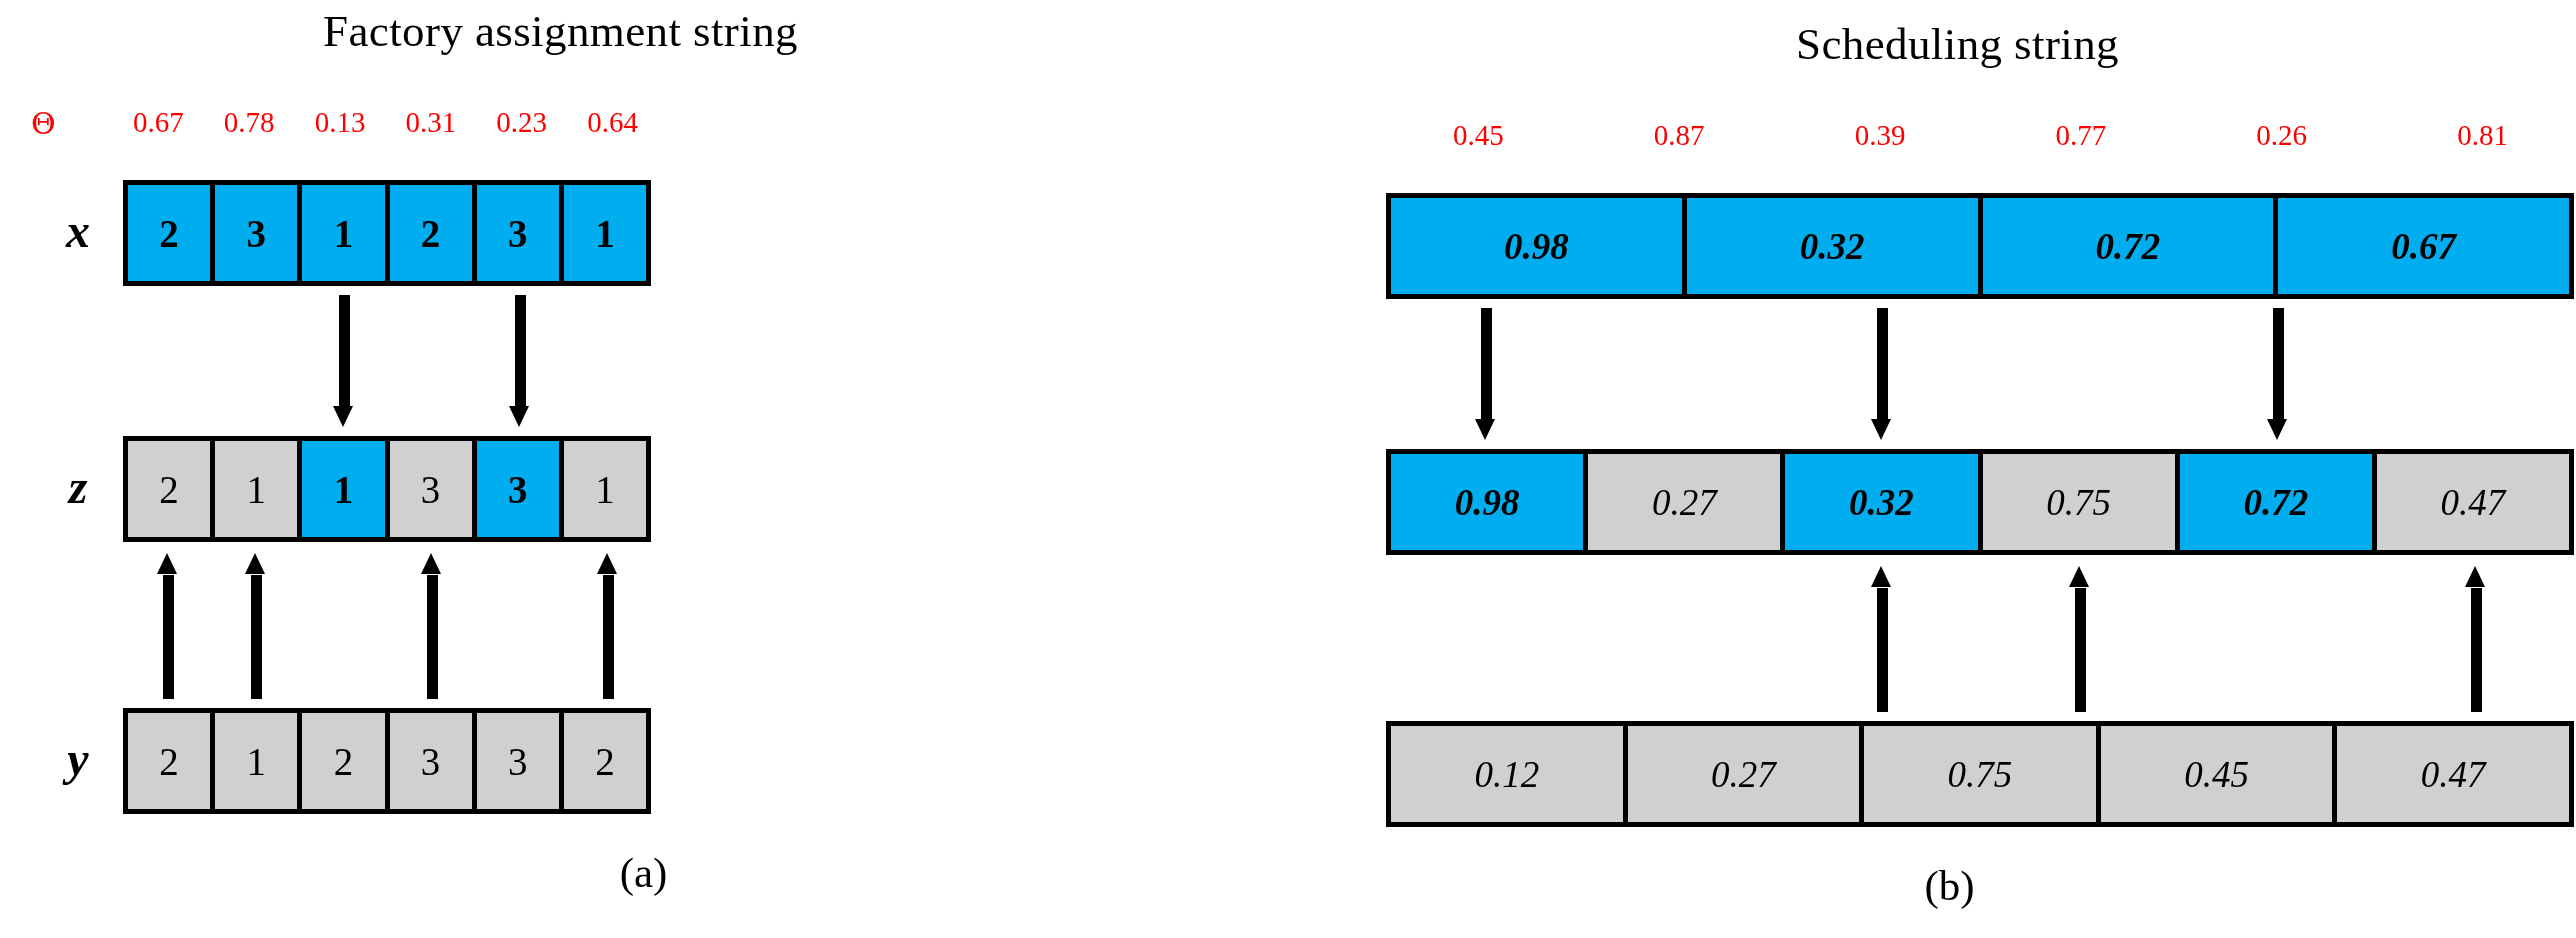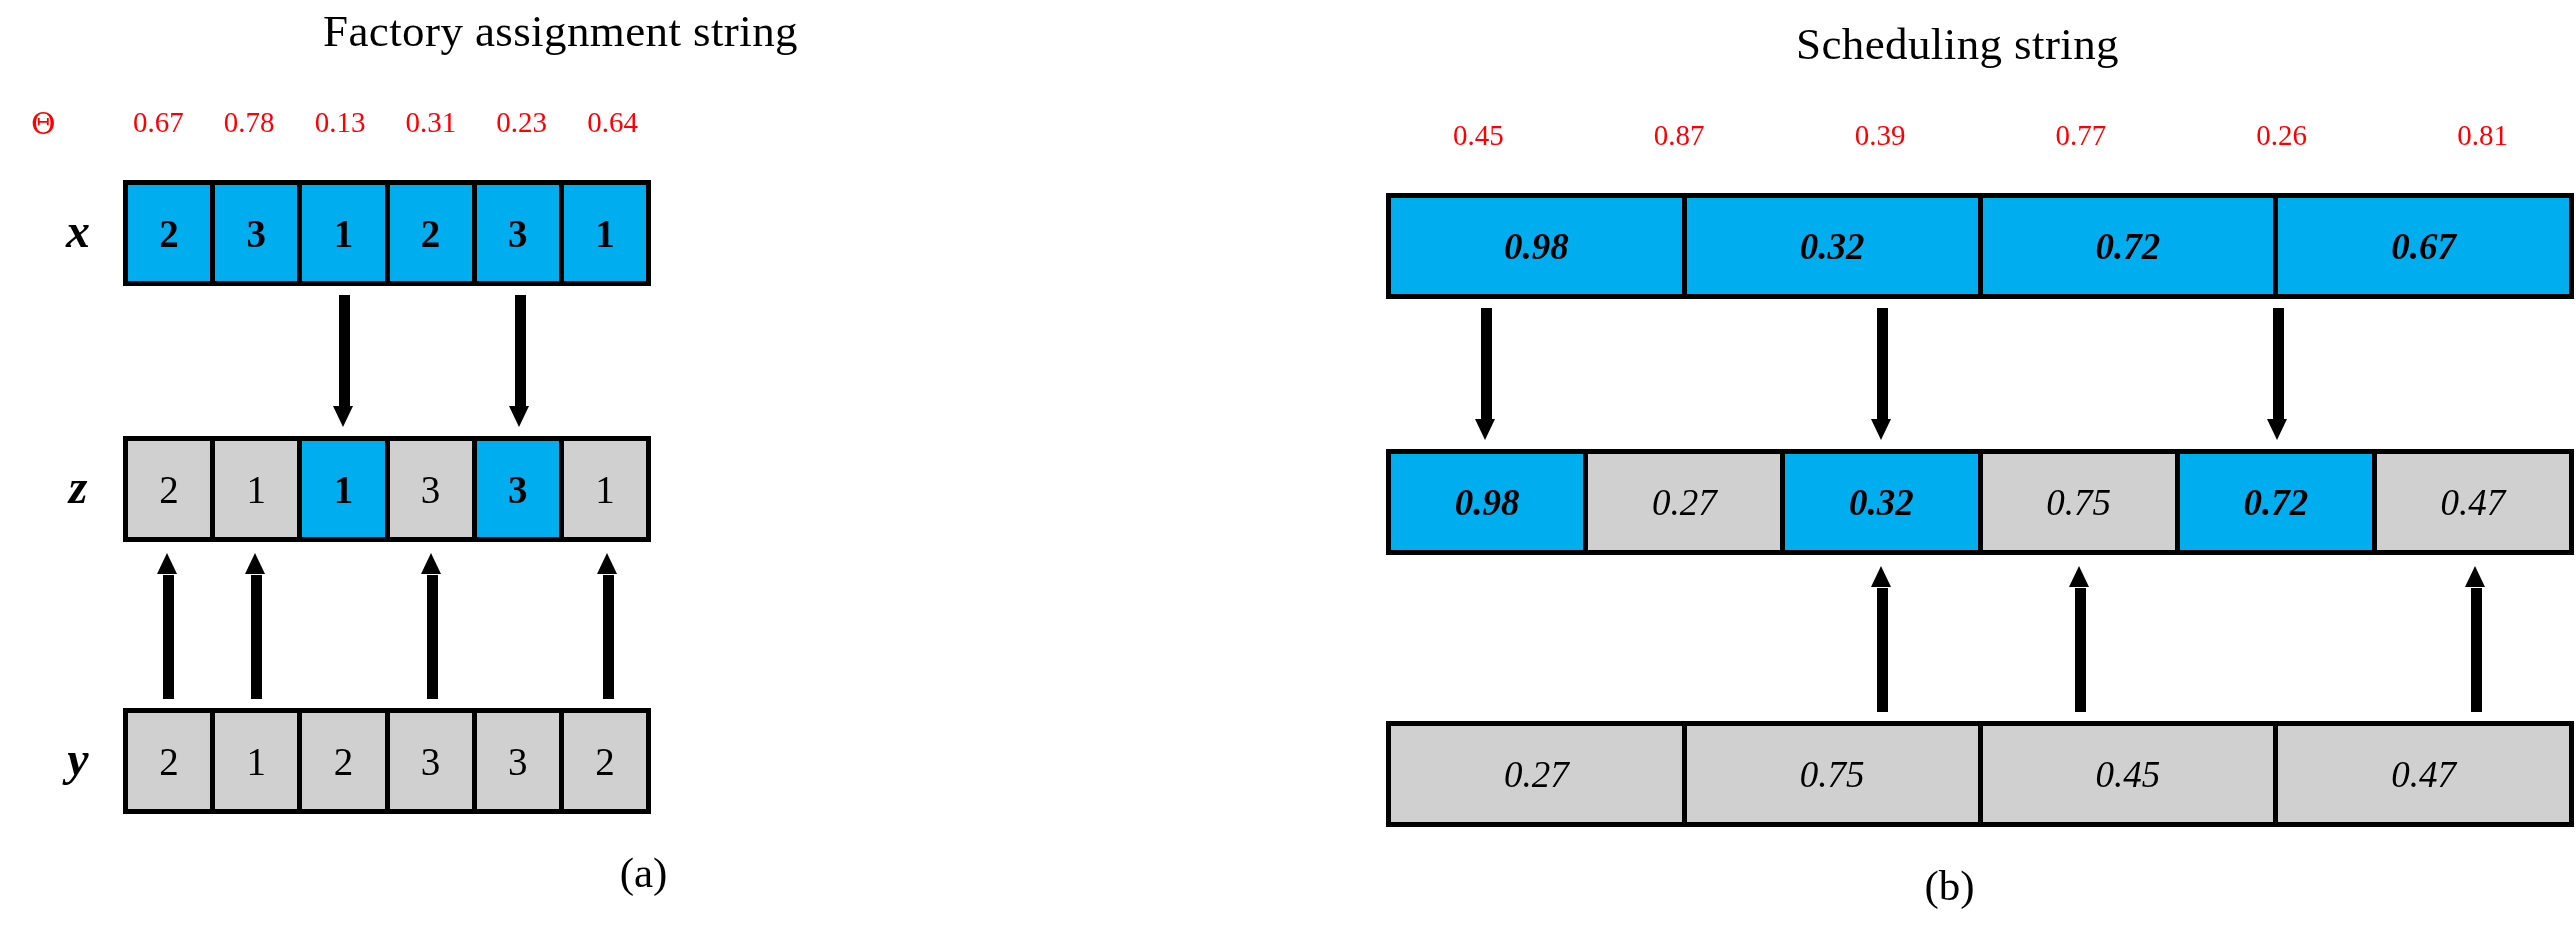--- a/index.html
+++ b/index.html
@@ -233,20 +233,21 @@
     </div>
   <div class="strip numeric" id="b-strip-z" style="left: 97px; top: 436px; width: 1188px; height: 106px;">
       <div class="cell blue">0.98</div>
       <div class="cell gray">0.27</div>
       <div class="cell blue">0.32</div>
       <div class="cell gray">0.75</div>
       <div class="cell blue">0.72</div>
       <div class="cell gray">0.47</div>
     </div>
   <div class="strip numeric" id="b-strip-y" style="left: 97px; top: 708px; width: 1188px; height: 106px;">
+      <div class="cell gray">0.12</div>
       <div class="cell gray">0.27</div>
       <div class="cell gray">0.75</div>
       <div class="cell gray">0.45</div>
       <div class="cell gray">0.47</div>
     </div>
 
   <div id="b-arrows">
       <div class="arrow down" style="left: 186px; top: 295px; height: 132px;">
         <div class="shaft" style="top: 0px; height: 111px;"></div>
         <div class="head" style="top: 111px;"></div>

